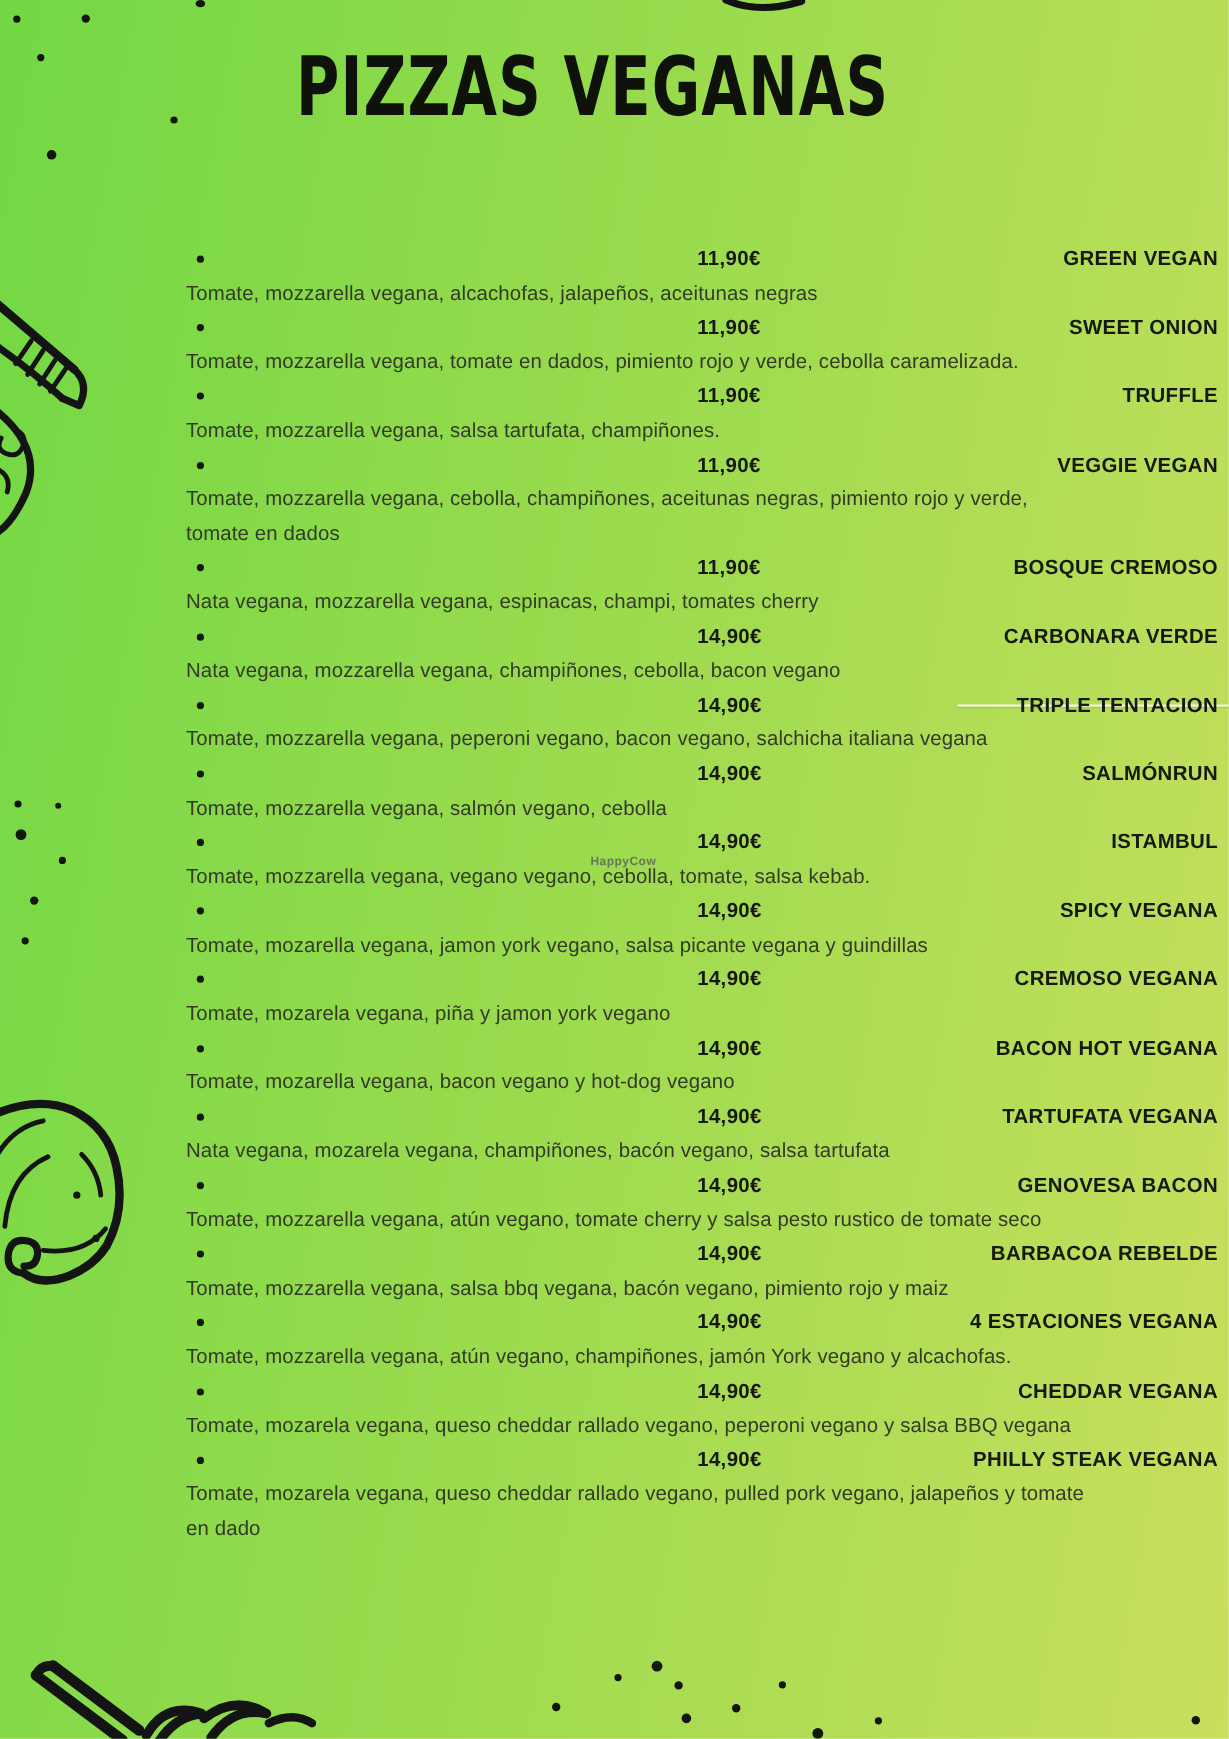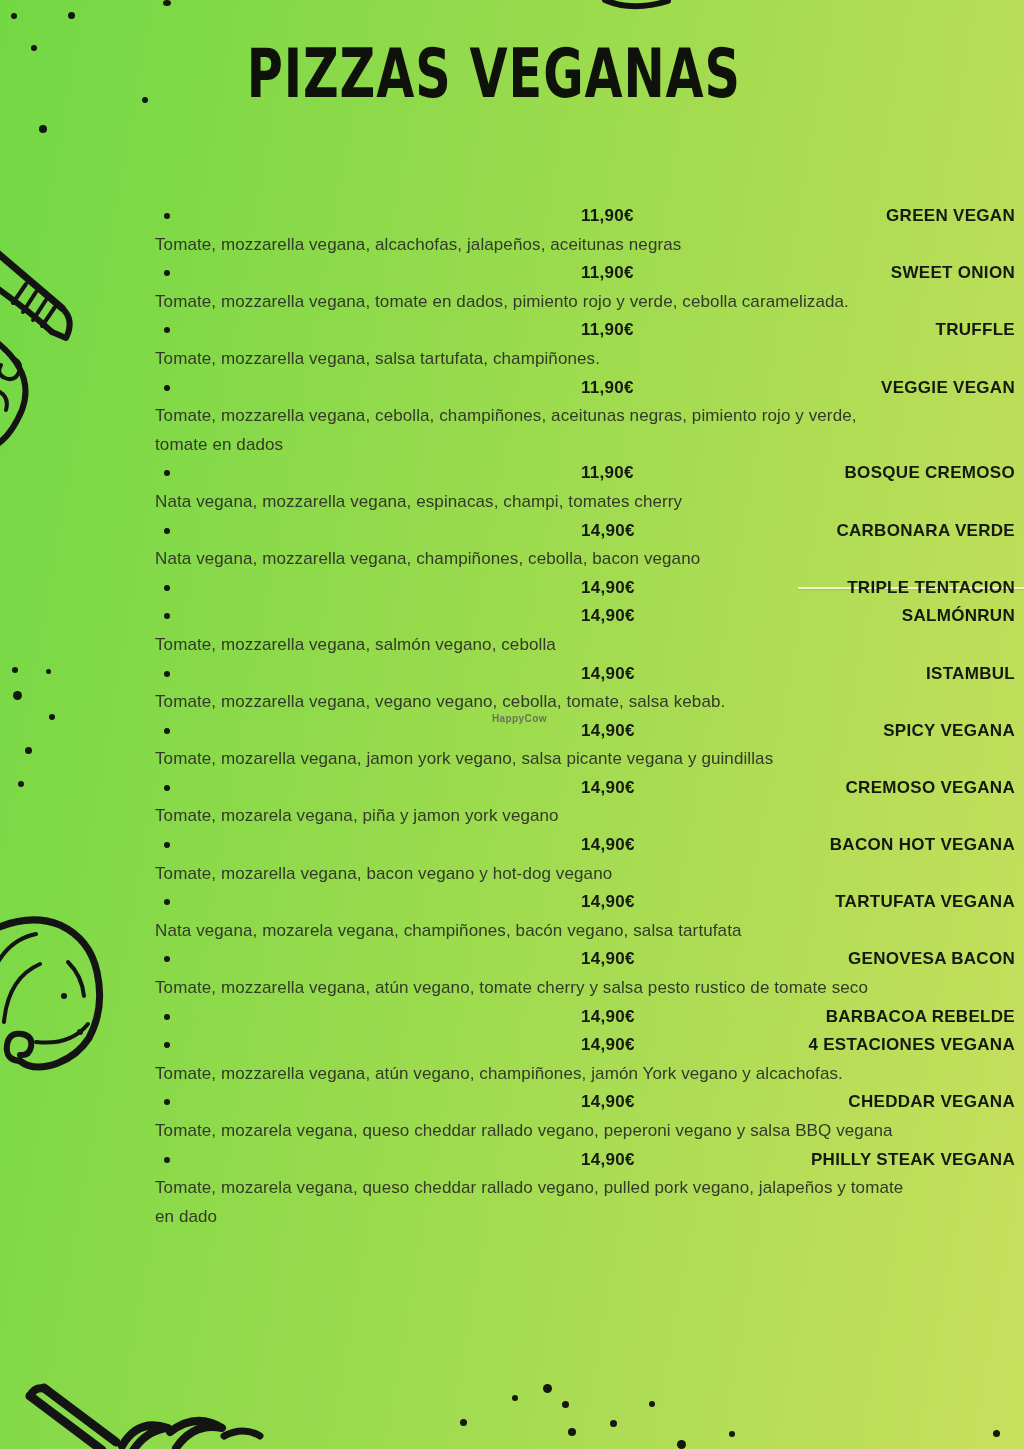--- a/index.html
+++ b/index.html
@@ -198,20 +198,21 @@
       </div>
     <div class="item-desc">Nata vegana, mozzarella vegana, champiñones, cebolla, bacon vegano</div>
       </div>
 
     <div class="item-block">
       <div class="item-row">
         <span class="bullet"></span>
         <span class="item-name">TRIPLE TENTACION</span>
         <span class="item-price">14,90€</span>
       </div>
+    <div class="item-desc">Tomate, mozzarella vegana, peperoni vegano, bacon vegano, salchicha italiana vegana</div>
       </div>
 
     <div class="item-block">
       <div class="item-row">
         <span class="bullet"></span>
         <span class="item-name">SALMÓNRUN</span>
         <span class="item-price">14,90€</span>
       </div>
     <div class="item-desc">Tomate, mozzarella vegana, salmón vegano, cebolla</div>
       </div>
@@ -269,20 +270,21 @@
       </div>
     <div class="item-desc">Tomate, mozzarella vegana, atún vegano, tomate cherry y salsa pesto rustico de tomate seco</div>
       </div>
 
     <div class="item-block">
       <div class="item-row">
         <span class="bullet"></span>
         <span class="item-name">BARBACOA REBELDE</span>
         <span class="item-price">14,90€</span>
       </div>
+    <div class="item-desc">Tomate, mozzarella vegana, salsa bbq vegana, bacón vegano, pimiento rojo y maiz</div>
       </div>
 
     <div class="item-block">
       <div class="item-row">
         <span class="bullet"></span>
         <span class="item-name">4 ESTACIONES VEGANA</span>
         <span class="item-price">14,90€</span>
       </div>
     <div class="item-desc">Tomate, mozzarella vegana, atún vegano, champiñones, jamón York vegano y alcachofas.</div>
       </div>

